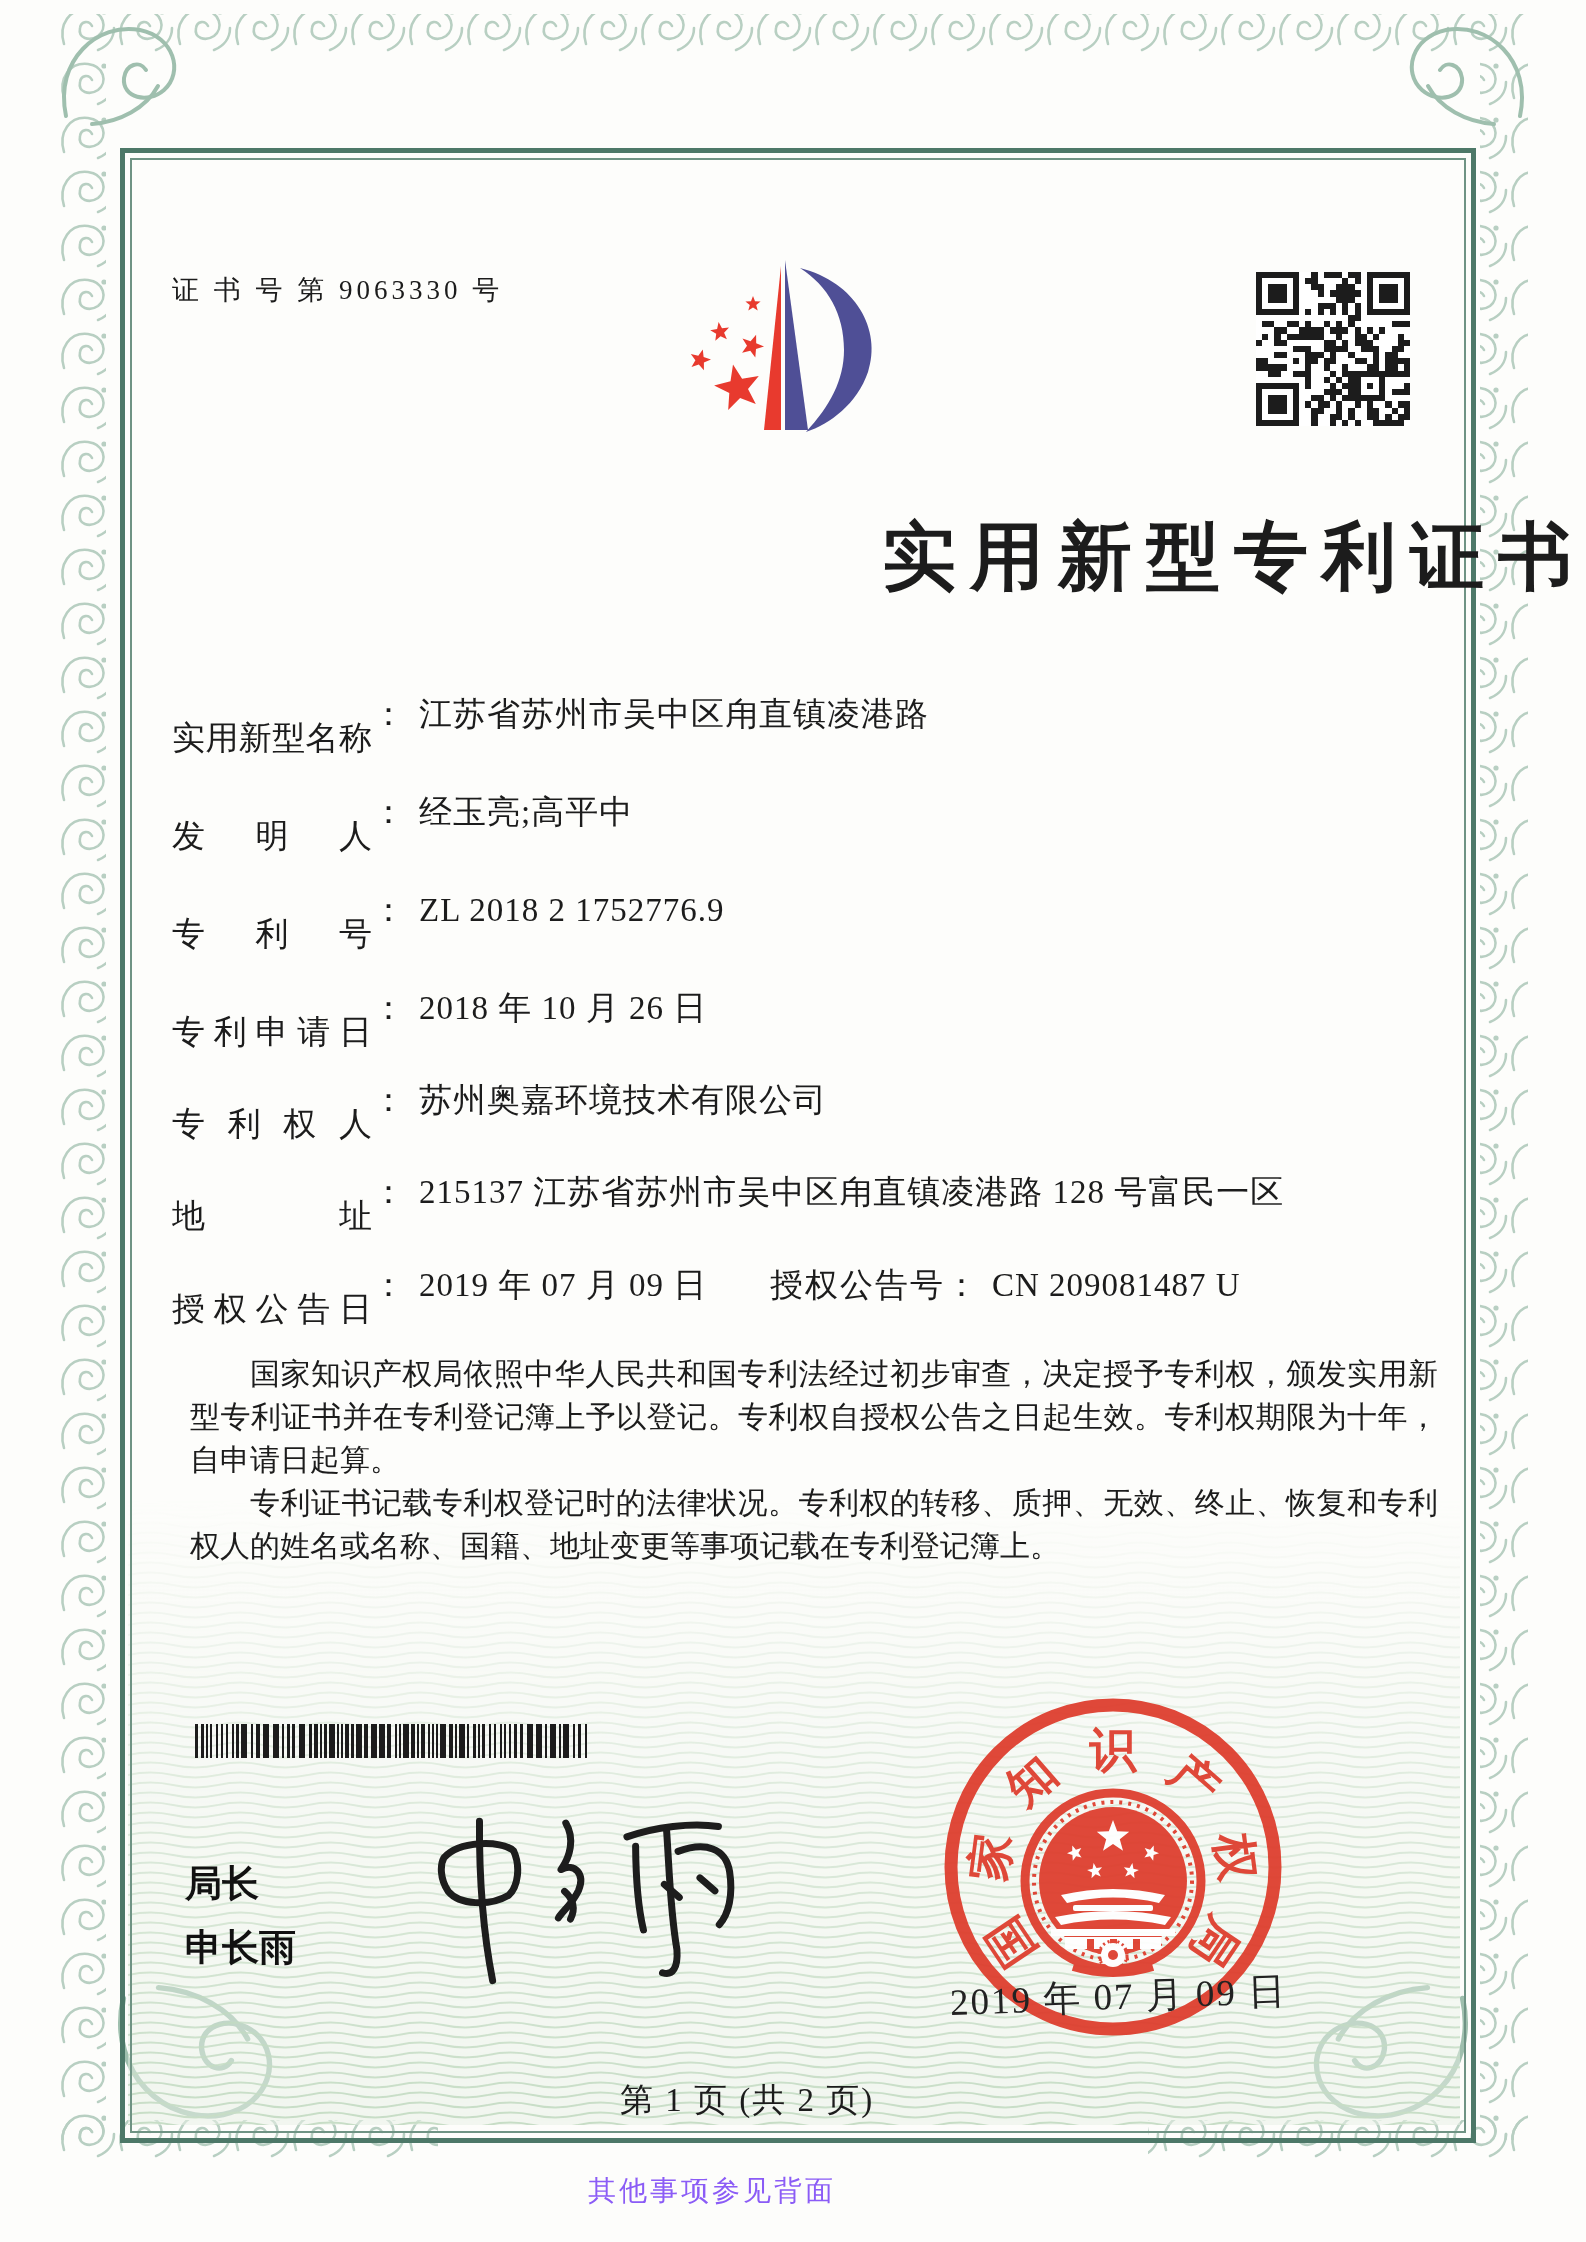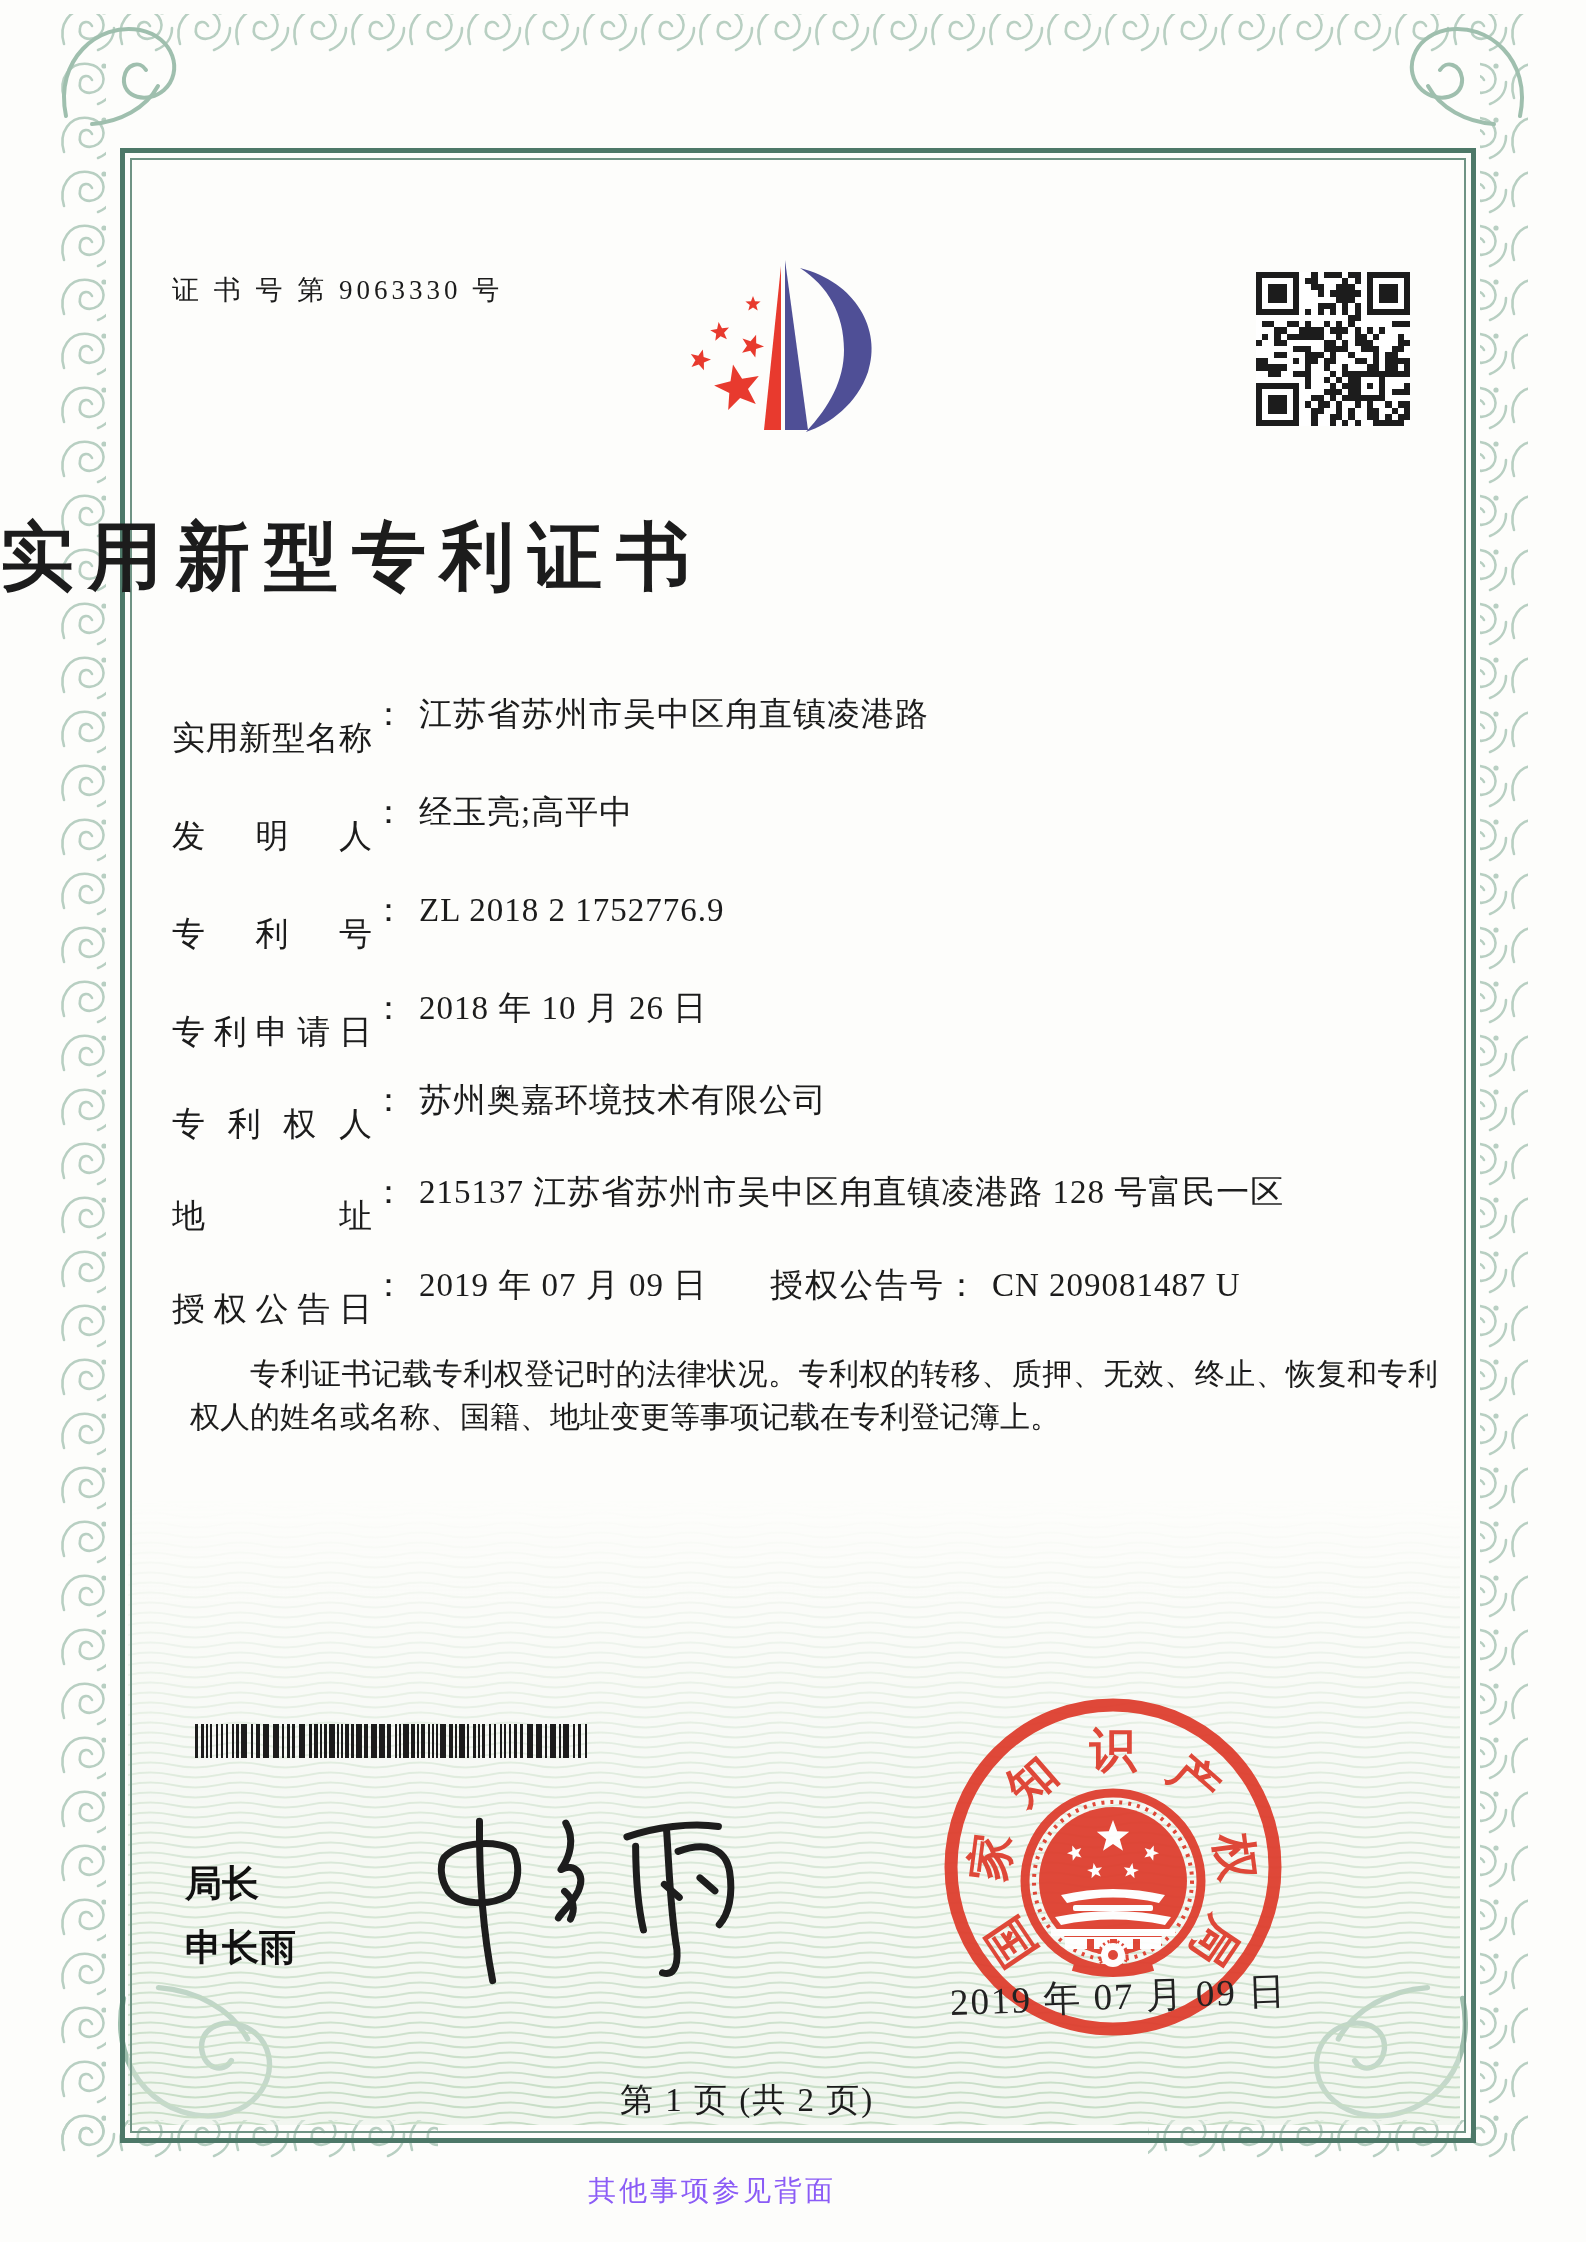--- a/index.html
+++ b/index.html
@@ -15,21 +15,21 @@
   .orn-stroke{stroke:var(--orn-green);fill:none;stroke-width:2.6;stroke-linecap:round;}
   .orn-dot{fill:var(--orn-green);}
   .fl-stroke{stroke:var(--orn-dark);fill:none;stroke-width:4;stroke-linecap:round;}
   
   #frame{left:120px;top:148px;width:1346px;height:1985px;border:5px solid var(--frame-green);}
   #frame-inner{position:absolute;left:5px;top:5px;right:5px;bottom:5px;border:2px solid #6f9384;}
   
   #waves{left:128px;top:1500px;width:1332px;height:625px;}
   
   #cert-no{left:172px;top:272px;font-size:27px;letter-spacing:4px;}
-  #title{left:0;top:508px;width:1586px;text-align:left;font-size:74px;font-weight:bold;letter-spacing:14px;font-family:Liberation Serif, serif;}
+  #title{left:0;top:508px;width:1586px;text-align:right;font-size:74px;font-weight:bold;letter-spacing:14px;font-family:Liberation Serif, serif;}
   .frow{position:absolute;left:172px;width:1300px;font-size:33px;white-space:nowrap;}
   .flabel{display:inline-block;width:200px;text-align:justify;text-align-last:justify;vertical-align:top;margin-top:24px;}
   .fcolon{display:inline-block;margin-right:14px;}
   .fval{letter-spacing:1px;}
   .g2{position:absolute;left:598px;top:0;white-space:nowrap;}
   .g2 .flabel2{letter-spacing:2px;}
   #body-text{left:190px;top:1352px;width:1248px;font-size:30px;line-height:43px;text-align:justify;}
   #body-text p{margin:0;text-indent:2em;}
   #director{left:185px;top:1852px;font-family:"Liberation Sans","DejaVu Sans",sans-serif;font-weight:bold;font-size:37px;line-height:64px;color:#111;}
   #sig{left:420px;top:1806px;transform:rotate(-4deg);}
@@ -362,20 +362,21 @@
 </div>
 <div class="frow" style="top:1170px">
   <span class="flabel">地址</span><span class="fcolon">：</span><span class="fval">215137 江苏省苏州市吴中区甪直镇凌港路 128 号富民一区</span>
 </div>
 <div class="frow" style="top:1263px">
   <span class="flabel">授权公告日</span><span class="fcolon">：</span><span class="fval">2019 年 07 月 09 日</span>
   <span class="g2"><span class="flabel2">授权公告号</span><span class="fcolon">：</span><span class="fval">CN 209081487 U</span></span>
 </div>
 
 <div id="body-text" class="abs">
+  <p>国家知识产权局依照中华人民共和国专利法经过初步审查，决定授予专利权，颁发实用新型专利证书并在专利登记簿上予以登记。专利权自授权公告之日起生效。专利权期限为十年，自申请日起算。</p>
   <p>专利证书记载专利权登记时的法律状况。专利权的转移、质押、无效、终止、恢复和专利权人的姓名或名称、国籍、地址变更等事项记载在专利登记簿上。</p>
 </div>
 
 <svg id="barcode" class="abs" style="left:195px;top:1724px;" width="398" height="36" viewBox="0 0 398 36" shape-rendering="crispEdges">
   <g id="barcode-g">
       <rect x="0" y="0" width="3" height="34" fill="#1c1c1c"></rect>
       <rect x="6" y="0" width="3" height="34" fill="#1c1c1c"></rect>
       <rect x="11" y="0" width="2" height="34" fill="#1c1c1c"></rect>
       <rect x="15" y="0" width="2" height="34" fill="#1c1c1c"></rect>
       <rect x="21" y="0" width="2" height="34" fill="#1c1c1c"></rect>

